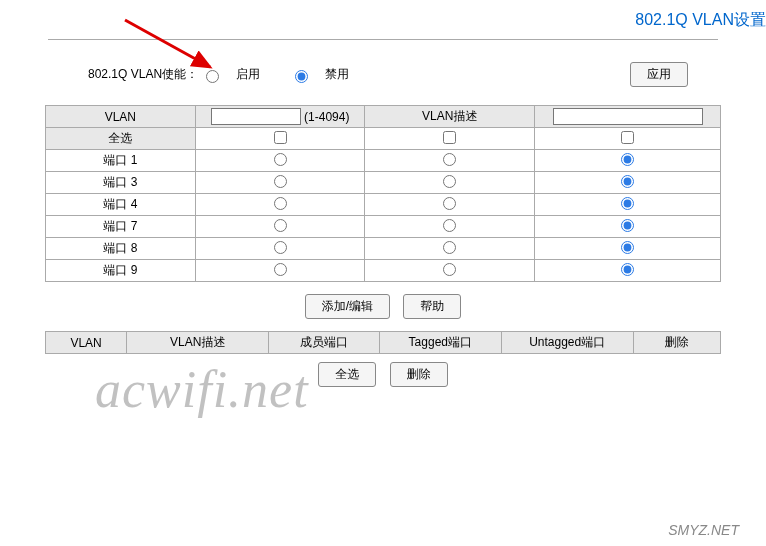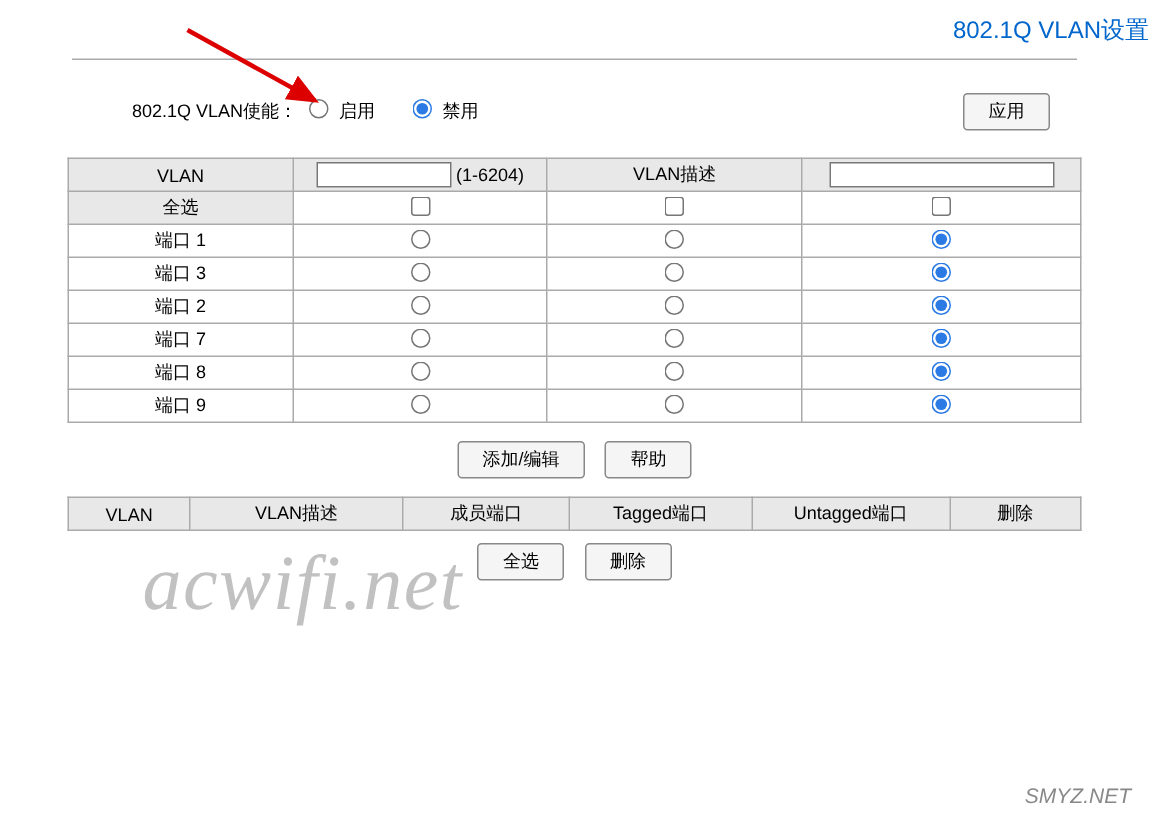--- a/index.html
+++ b/index.html
@@ -27,38 +27,38 @@
       display: flex;
       align-items: center;
       padding: 22px 48px 18px 48px;
     }
     .enable-label {
       margin-left: 40px;
       margin-right: 8px;
     }
     .radio-group {
       display: flex;
-      align-items: flex-start;
-      gap: 5px;
+      align-items: flex-end;
+      gap: 15px;
     }
     .radio-group label {
       margin-left: 2px;
       margin-right: 20px;
     }
     .btn {
       background: #f5f5f5;
       border: 1px solid #888;
       border-radius: 3px;
       padding: 3px 16px;
       font-size: 12px;
       cursor: pointer;
     }
     .btn-apply {
       margin-left: auto;
-      margin-right: 18px;
+      margin-right: 30px;
     }
     .main-table {
       width: 676px;
       margin: 0 auto;
       border-collapse: collapse;
       border: 1px solid #aaa;
     }
     .main-table td, .main-table th {
       border: 1px solid #aaa;
       text-align: center;
@@ -114,21 +114,21 @@
       font-family: Georgia, serif;
       font-size: 52px;
       font-style: italic;
       color: rgba(100,100,100,0.4);
       font-weight: normal;
       pointer-events: none;
       letter-spacing: 1px;
     }
     .watermark2 {
       position: absolute;
-      right: 12px;
+      right: 27px;
       bottom: 8px;
       font-family: Arial, sans-serif;
       font-size: 14px;
       font-style: italic;
       color: #888;
       pointer-events: none;
     }
     .arrow-svg {
       position: absolute;
       left: 110px;
@@ -162,21 +162,21 @@
   </div>
   <button class="btn btn-apply">应用</button>
 </div>
 
 <table class="main-table">
   <tbody>
       <tr>
     <th class="col-vlan">VLAN</th>
     <th class="col-untagged">
       <input type="text" style="">
-      <span>(1-6204)</span>
+      <span>(1-4094)</span>
     </th>
     <th class="col-tagged">VLAN描述</th>
     <th class="col-nonmember">
       <input type="text" style="width: 150px;">
     </th>
   </tr>
   <tr>
     <th>全选</th>
     <td><input type="checkbox" style=""></td>
     <td><input type="checkbox" style=""></td>
@@ -190,21 +190,21 @@
         <td><input type="radio" name="p0" style=""></td>
         <td><input type="radio" name="p0" checked="" style=""></td>
       </tr>
       <tr>
         <td>端口 3</td>
         <td><input type="radio" name="p2" style=""></td>
         <td><input type="radio" name="p2" style=""></td>
         <td><input type="radio" name="p2" checked="" style=""></td>
       </tr>
       <tr>
-        <td>端口 2</td>
+        <td>端口 4</td>
         <td><input type="radio" name="p3" style=""></td>
         <td><input type="radio" name="p3" style=""></td>
         <td><input type="radio" name="p3" checked="" style=""></td>
       </tr>
       <tr>
         <td>端口 7</td>
         <td><input type="radio" name="p6" style=""></td>
         <td><input type="radio" name="p6" style=""></td>
         <td><input type="radio" name="p6" checked="" style=""></td>
       </tr>

